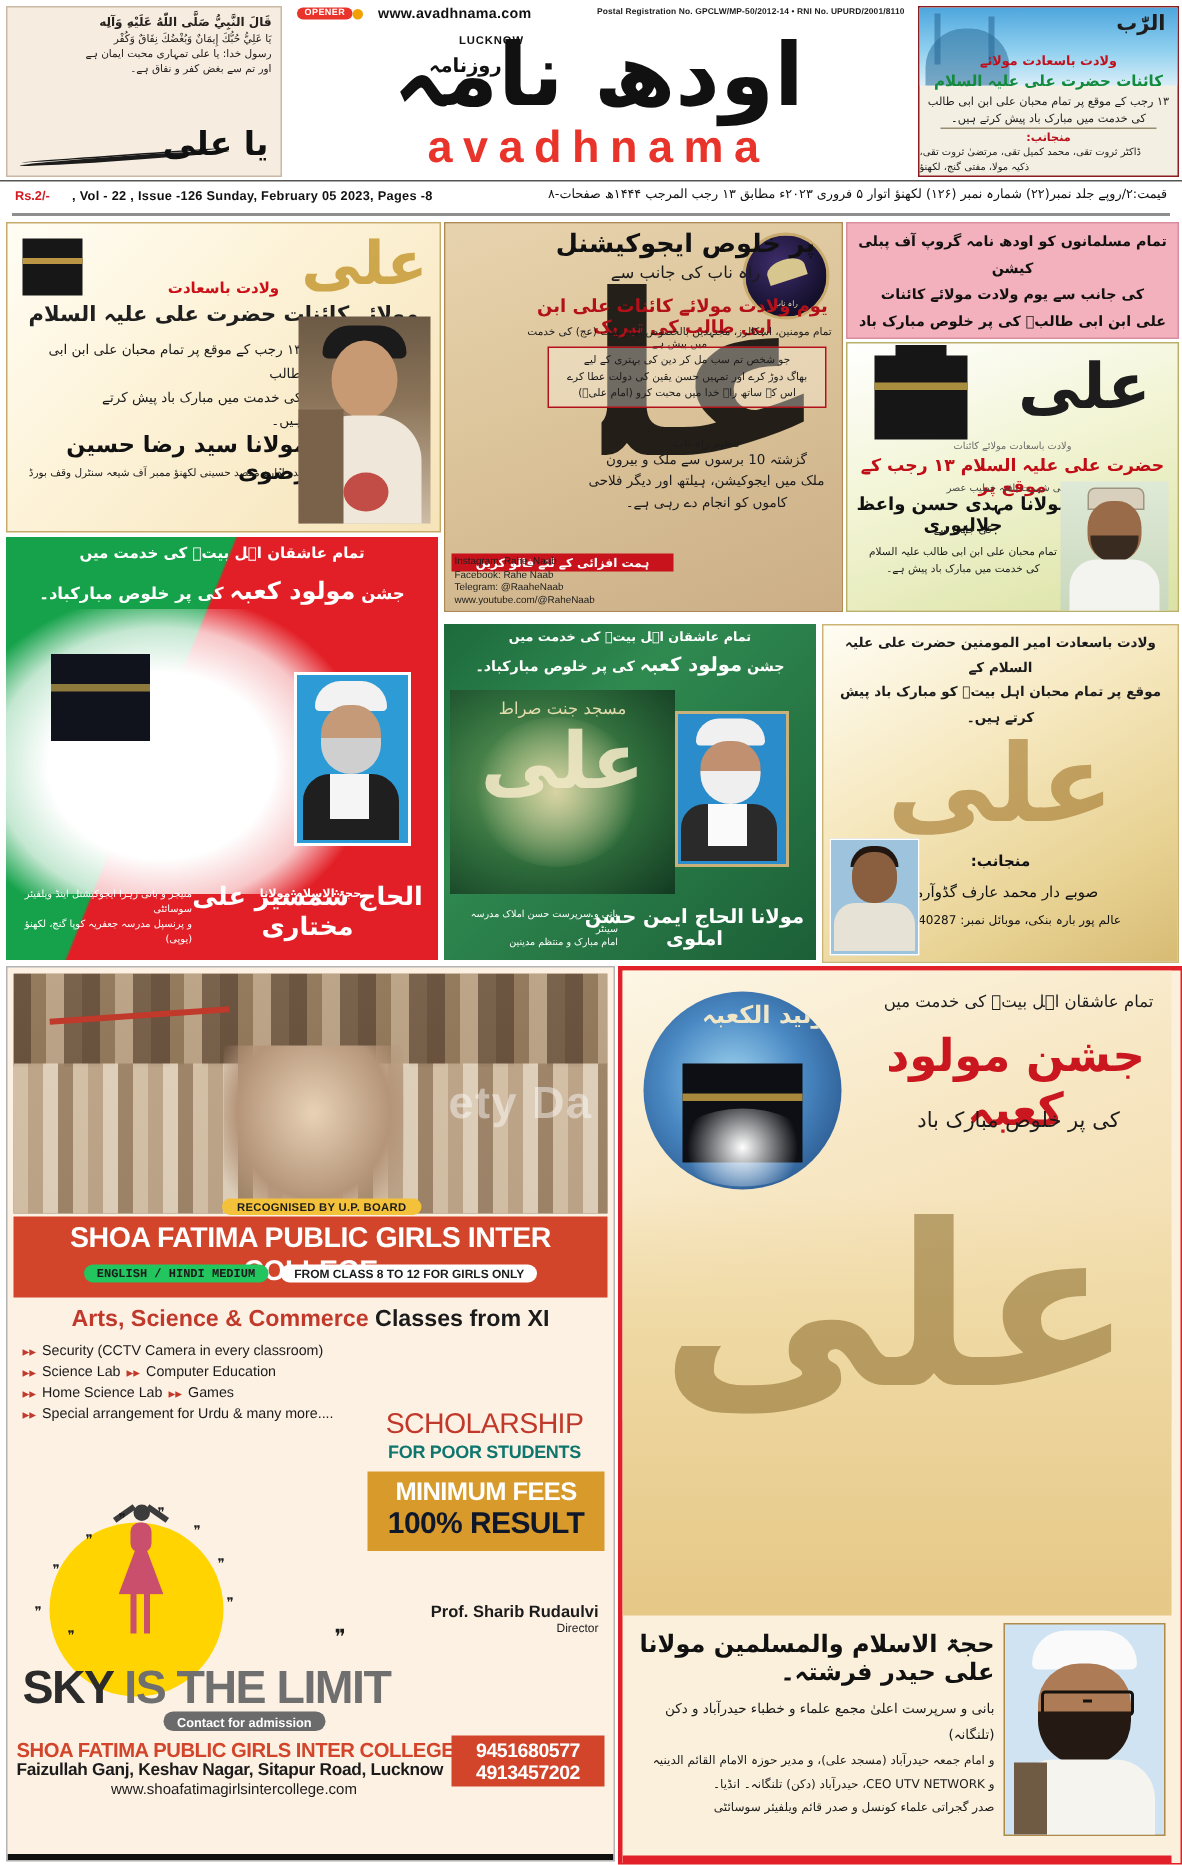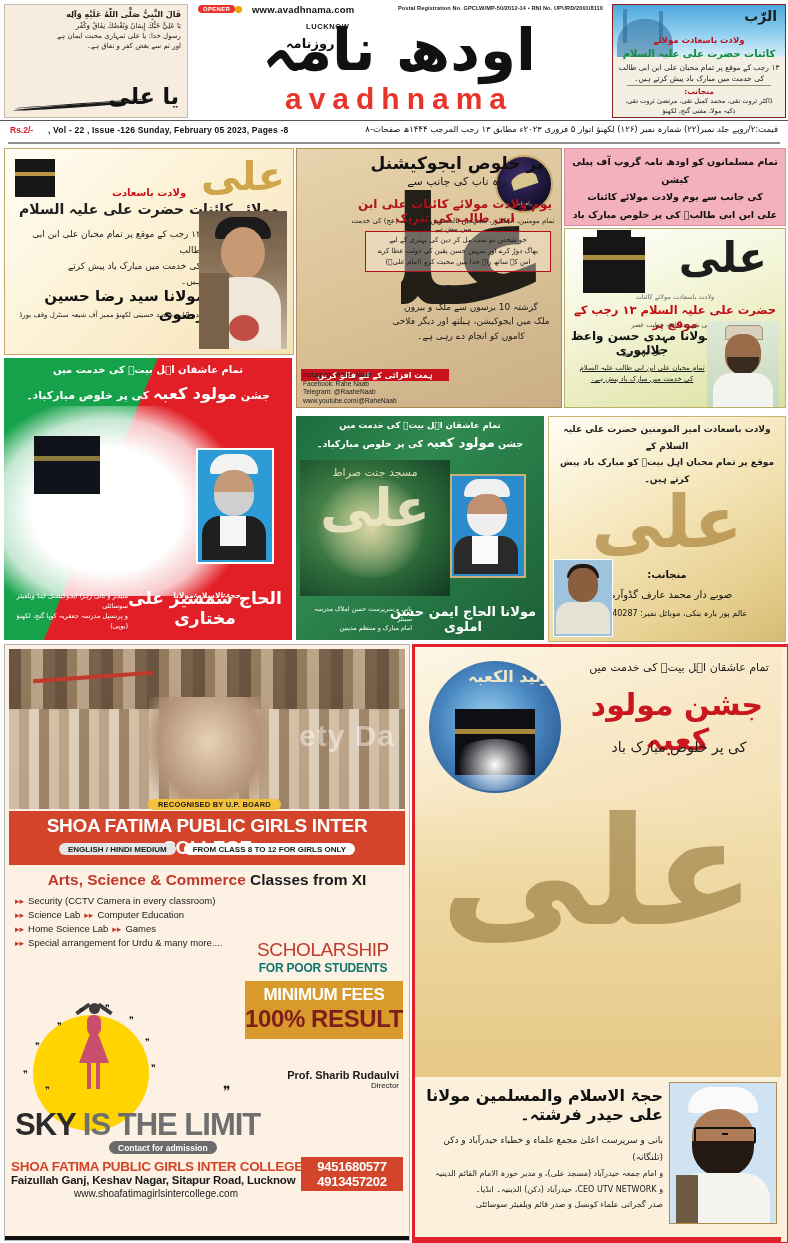--- a/index.html
+++ b/index.html
@@ -37,21 +37,21 @@
       border-radius:26px 26px 0 0;}
   .tr-min1{position:absolute;left:10px;top:4px;width:4px;height:34px;background:#2c6d9b;opacity:.6;}
   .tr-min2{position:absolute;left:46px;top:6px;width:4px;height:32px;background:#2c6d9b;opacity:.6;}
   .tr-bismillah{position:absolute;right:8px;top:3px;font-size:14px;color:#1d1d1d;font-family:"DejaVu Sans",sans-serif;direction:rtl;font-weight:bold;}
   .tr-t1{position:absolute;left:0;top:30px;width:172px;text-align:center;font-size:8.5px;font-weight:bold;color:#c10f1c;direction:rtl;font-family:"DejaVu Sans",sans-serif;}
   .tr-t2{position:absolute;left:0;top:43px;width:172px;text-align:center;font-size:10px;font-weight:bold;color:#138a3c;direction:rtl;font-family:"DejaVu Sans",sans-serif;}
   .tr-body{position:absolute;left:0;top:57px;width:172px;direction:rtl;text-align:center;color:#1b1b1b;font-family:"DejaVu Sans",sans-serif;}
   .tr-body div{font-size:7.5px;line-height:1.5;}
   .tr-sep{position:absolute;left:14px;top:80px;width:144px;height:1px;background:#9a8c72;}
   .tr-from{position:absolute;left:0;top:82px;width:172px;text-align:center;font-size:7.5px;font-weight:bold;color:#b8141f;direction:rtl;font-family:"DejaVu Sans",sans-serif;}
-  .tr-names{position:absolute;left:0;top:92px;width:172px;text-align:center;direction:rtl;font-family:"DejaVu Sans",sans-serif;}
+  .tr-names{position:absolute;left:0;top:92px;width:172px;text-align:left;direction:rtl;font-family:"DejaVu Sans",sans-serif;}
   .tr-names div{font-size:6.6px;line-height:1.45;color:#1b1b1b;}
 
   
   .infobar{position:absolute;left:0;top:120px;width:788px;height:24px;border-top:1px solid #555;}
   .infobar .rule{position:absolute;left:8px;top:21px;width:772px;height:2px;background:#8e8e8e;}
   .price{position:absolute;left:10px;top:4px;font-size:8.5px;font-weight:bold;color:#d61a21;}
   .issue-en{position:absolute;left:48px;top:4px;font-size:8.5px;font-weight:bold;color:#111;letter-spacing:.2px;white-space:nowrap;}
   .issue-ur{position:absolute;right:10px;top:3px;font-size:8.5px;color:#111;direction:rtl;font-family:"DejaVu Sans",sans-serif;white-space:nowrap;}
 
   
@@ -111,21 +111,21 @@
   .a4-kaaba{position:absolute;left:18px;top:8px;width:62px;height:56px;background:#161616;}
   .a4-kaaba:after{content:"";position:absolute;left:0;top:18px;width:62px;height:5px;background:#a98d3e;}
   .a4-kaaba:before{content:"";position:absolute;left:14px;top:-7px;width:34px;height:8px;background:#161616;}
   .a4-ali{position:absolute;right:18px;top:4px;font-size:42px;color:#1d1d1d;font-weight:bold;direction:rtl;font-family:"DejaVu Sans",sans-serif;}
   .a4-t0{position:absolute;left:0;top:64px;width:220px;text-align:center;font-size:6.5px;color:#6b6b6b;}
   .a4-t1{position:absolute;left:0;top:74px;width:220px;text-align:center;font-size:11.5px;font-weight:bold;color:#c00e17;}
   .a4-t2{position:absolute;left:0;top:92px;width:220px;text-align:center;font-size:6.5px;color:#444;}
   .a4-name{position:absolute;left:2px;top:100px;width:150px;text-align:center;font-size:12px;font-weight:bold;color:#111;}
   .a4-sub{position:absolute;left:2px;top:120px;width:150px;text-align:center;font-size:7px;color:#222;}
   .a4-body{position:absolute;left:2px;top:134px;width:150px;text-align:center;}
-  .a4-body div{font-size:7px;line-height:1.55;color:#1b1b1b;text-decoration:underline;}
+  .a4-body div{font-size:7px;line-height:1.55;color:#1b1b1b;}
   .a4-photo{position:absolute;right:6px;bottom:0;width:72px;height:86px;background:linear-gradient(180deg,#dfe9d7,#c9d8bd);}
   .a4-photo .cap{position:absolute;left:18px;top:4px;width:36px;height:13px;background:#d8d0bc;border-radius:5px 5px 0 0;border:1px solid #9d957f;}
   .a4-photo .face{position:absolute;left:18px;top:13px;width:36px;height:40px;border-radius:44%;background:#9a6b49;}
   .a4-photo .beard{position:absolute;left:20px;top:36px;width:32px;height:18px;border-radius:0 0 18px 18px;background:#3a2b21;}
   .a4-photo .kurta{position:absolute;left:6px;top:52px;width:60px;height:36px;background:#f3f3ef;border-radius:18px 18px 0 0;}
 
   
   #ad-b1{left:4px;top:358px;width:288px;height:282px;background:#e21f26;}
   .b1-green{position:absolute;left:0;top:0;width:288px;height:282px;
      background:linear-gradient(112deg,#15a24a 0%,#15a24a 38%,rgba(21,162,74,0) 38.5%);}
@@ -193,33 +193,33 @@
      background:repeating-linear-gradient(90deg,#5c4634 0 12px,#8c7355 12px 22px,#bba489 22px 34px,#6d5742 34px 46px);opacity:.85;}
   .sch-photo .hero{position:absolute;left:140px;top:48px;width:120px;height:112px;
      background:radial-gradient(ellipse at 50% 40%,#e8d2b6 0%,#b5957a 60%,rgba(141,114,87,0) 85%);}
   .sch-photo .ribbon{position:absolute;left:24px;top:26px;width:120px;height:4px;background:#c0392b;transform:rotate(-4deg);}
   .sch-photo .watermark{position:absolute;right:10px;top:70px;font-size:30px;font-weight:bold;color:rgba(255,255,255,.45);letter-spacing:1px;}
   .sch-badge{position:absolute;left:143px;top:154px;background:#f3c23a;border-radius:9px;padding:1px 10px;
      font-size:7.5px;font-weight:bold;color:#1b1b1b;letter-spacing:.2px;white-space:nowrap;}
   .sch-redband{position:absolute;left:4px;top:166px;width:396px;height:54px;background:#d2452a;}
   .sch-name{position:absolute;left:0;top:4px;width:396px;text-align:center;color:#fff;font-size:19px;font-weight:bold;letter-spacing:-.3px;}
   .sch-pills{position:absolute;left:0;top:32px;width:396px;display:flex;justify-content:center;gap:8px;}
-  .pill-y{background:#e5e5e5;color:#1b1b1b;border-radius:9px;padding:1.5px 9px;font-size:8px;font-weight:bold;white-space:nowrap;}
+  .pill-y{background:#22c55e;color:#1b1b1b;border-radius:9px;padding:1.5px 9px;font-size:8px;font-weight:bold;white-space:nowrap;font-family:Liberation Mono, monospace;}
   .pill-w{background:#fff;color:#1b1b1b;border-radius:9px;padding:1.5px 9px;font-size:8px;font-weight:bold;white-space:nowrap;}
   .sch-courses{position:absolute;left:0;top:226px;width:404px;text-align:center;font-size:15.5px;font-weight:bold;color:#1b1b1b;}
   .sch-courses .red{color:#c0392b;}
   .sch-feats{position:absolute;left:10px;top:250px;width:240px;}
   .sch-feats .row{display:flex;align-items:center;gap:4px;margin-bottom:3px;font-size:9.5px;color:#1b1b1b;white-space:nowrap;}
   .arw{color:#c0392b;font-size:9px;}
   .sch-scholar{position:absolute;right:6px;top:294px;width:160px;text-align:center;}
   .sch-scholar .s1{font-size:19px;color:#c0392b;font-weight:normal;letter-spacing:-.4px;}
   .sch-scholar .s2{font-size:12px;color:#0f766e;font-weight:bold;letter-spacing:-.2px;}
   .sch-fees{position:absolute;right:6px;top:336px;width:158px;background:#d79a2b;text-align:center;padding:4px 0 6px;}
   .sch-fees .f1{font-size:17px;font-weight:bold;color:#fff;letter-spacing:-.4px;}
-  .sch-fees .f2{font-size:24px;font-weight:bold;color:#7f1d1d;letter-spacing:-.4px;}
+  .sch-fees .f2{font-size:20px;font-weight:bold;color:#0f172a;letter-spacing:-.4px;}
   .sch-sun{position:absolute;left:28px;top:370px;width:116px;height:116px;border-radius:50%;background:#ffd400;}
   .sch-girl{position:absolute;left:72px;top:352px;width:34px;height:96px;}
   .sch-girl .torso{position:absolute;left:10px;top:18px;width:14px;height:20px;background:#c94f6d;border-radius:6px;}
   .sch-girl .skirt{position:absolute;left:2px;top:34px;width:30px;height:32px;background:#c94f6d;clip-path:polygon(40% 0,60% 0,100% 100%,0 100%);}
   .sch-girl .head{position:absolute;left:12px;top:6px;width:11px;height:11px;border-radius:50%;background:#3c3c3c;}
   .sch-girl .arm1{position:absolute;left:-2px;top:10px;width:16px;height:4px;background:#3c3c3c;transform:rotate(-35deg);}
   .sch-girl .arm2{position:absolute;left:20px;top:10px;width:16px;height:4px;background:#3c3c3c;transform:rotate(35deg);}
   .sch-girl .leg1{position:absolute;left:10px;top:64px;width:4px;height:28px;background:#c94f6d;}
   .sch-girl .leg2{position:absolute;left:19px;top:64px;width:4px;height:28px;background:#c94f6d;}
   .bird{position:absolute;color:#1b1b1b;font-size:9px;}
@@ -591,19 +591,19 @@
       <div class="face"></div>
       <div class="glasses"></div>
       <div class="beard"></div>
       <div class="robe"></div>
       <div class="shawl"></div>
     </div>
     <div class="bg-name urdu">حجۃ الاسلام والمسلمین مولانا علی حیدر فرشتہ۔</div>
     <div class="bg-lines urdu">
       <div class="l-big">بانی و سرپرست اعلیٰ مجمع علماء و خطباء حیدرآباد و دکن (تلنگانہ)</div>
       <div>و امام جمعہ حیدرآباد (مسجد علی)، و مدیر حوزہ الامام القائم الدینیہ</div>
-      <div>و CEO UTV NETWORK، حیدرآباد (دکن) الدینیہ۔ انڈیا۔</div>
+      <div>و CEO UTV NETWORK، حیدرآباد (دکن) تلنگانہ۔ انڈیا۔</div>
       <div>صدر گجراتی علماء کونسل و صدر قائم ویلفیئر سوسائٹی</div>
     </div>
     <div class="bg-bottomline"></div>
   </div>
 
 </div>
 
 </body></html>

